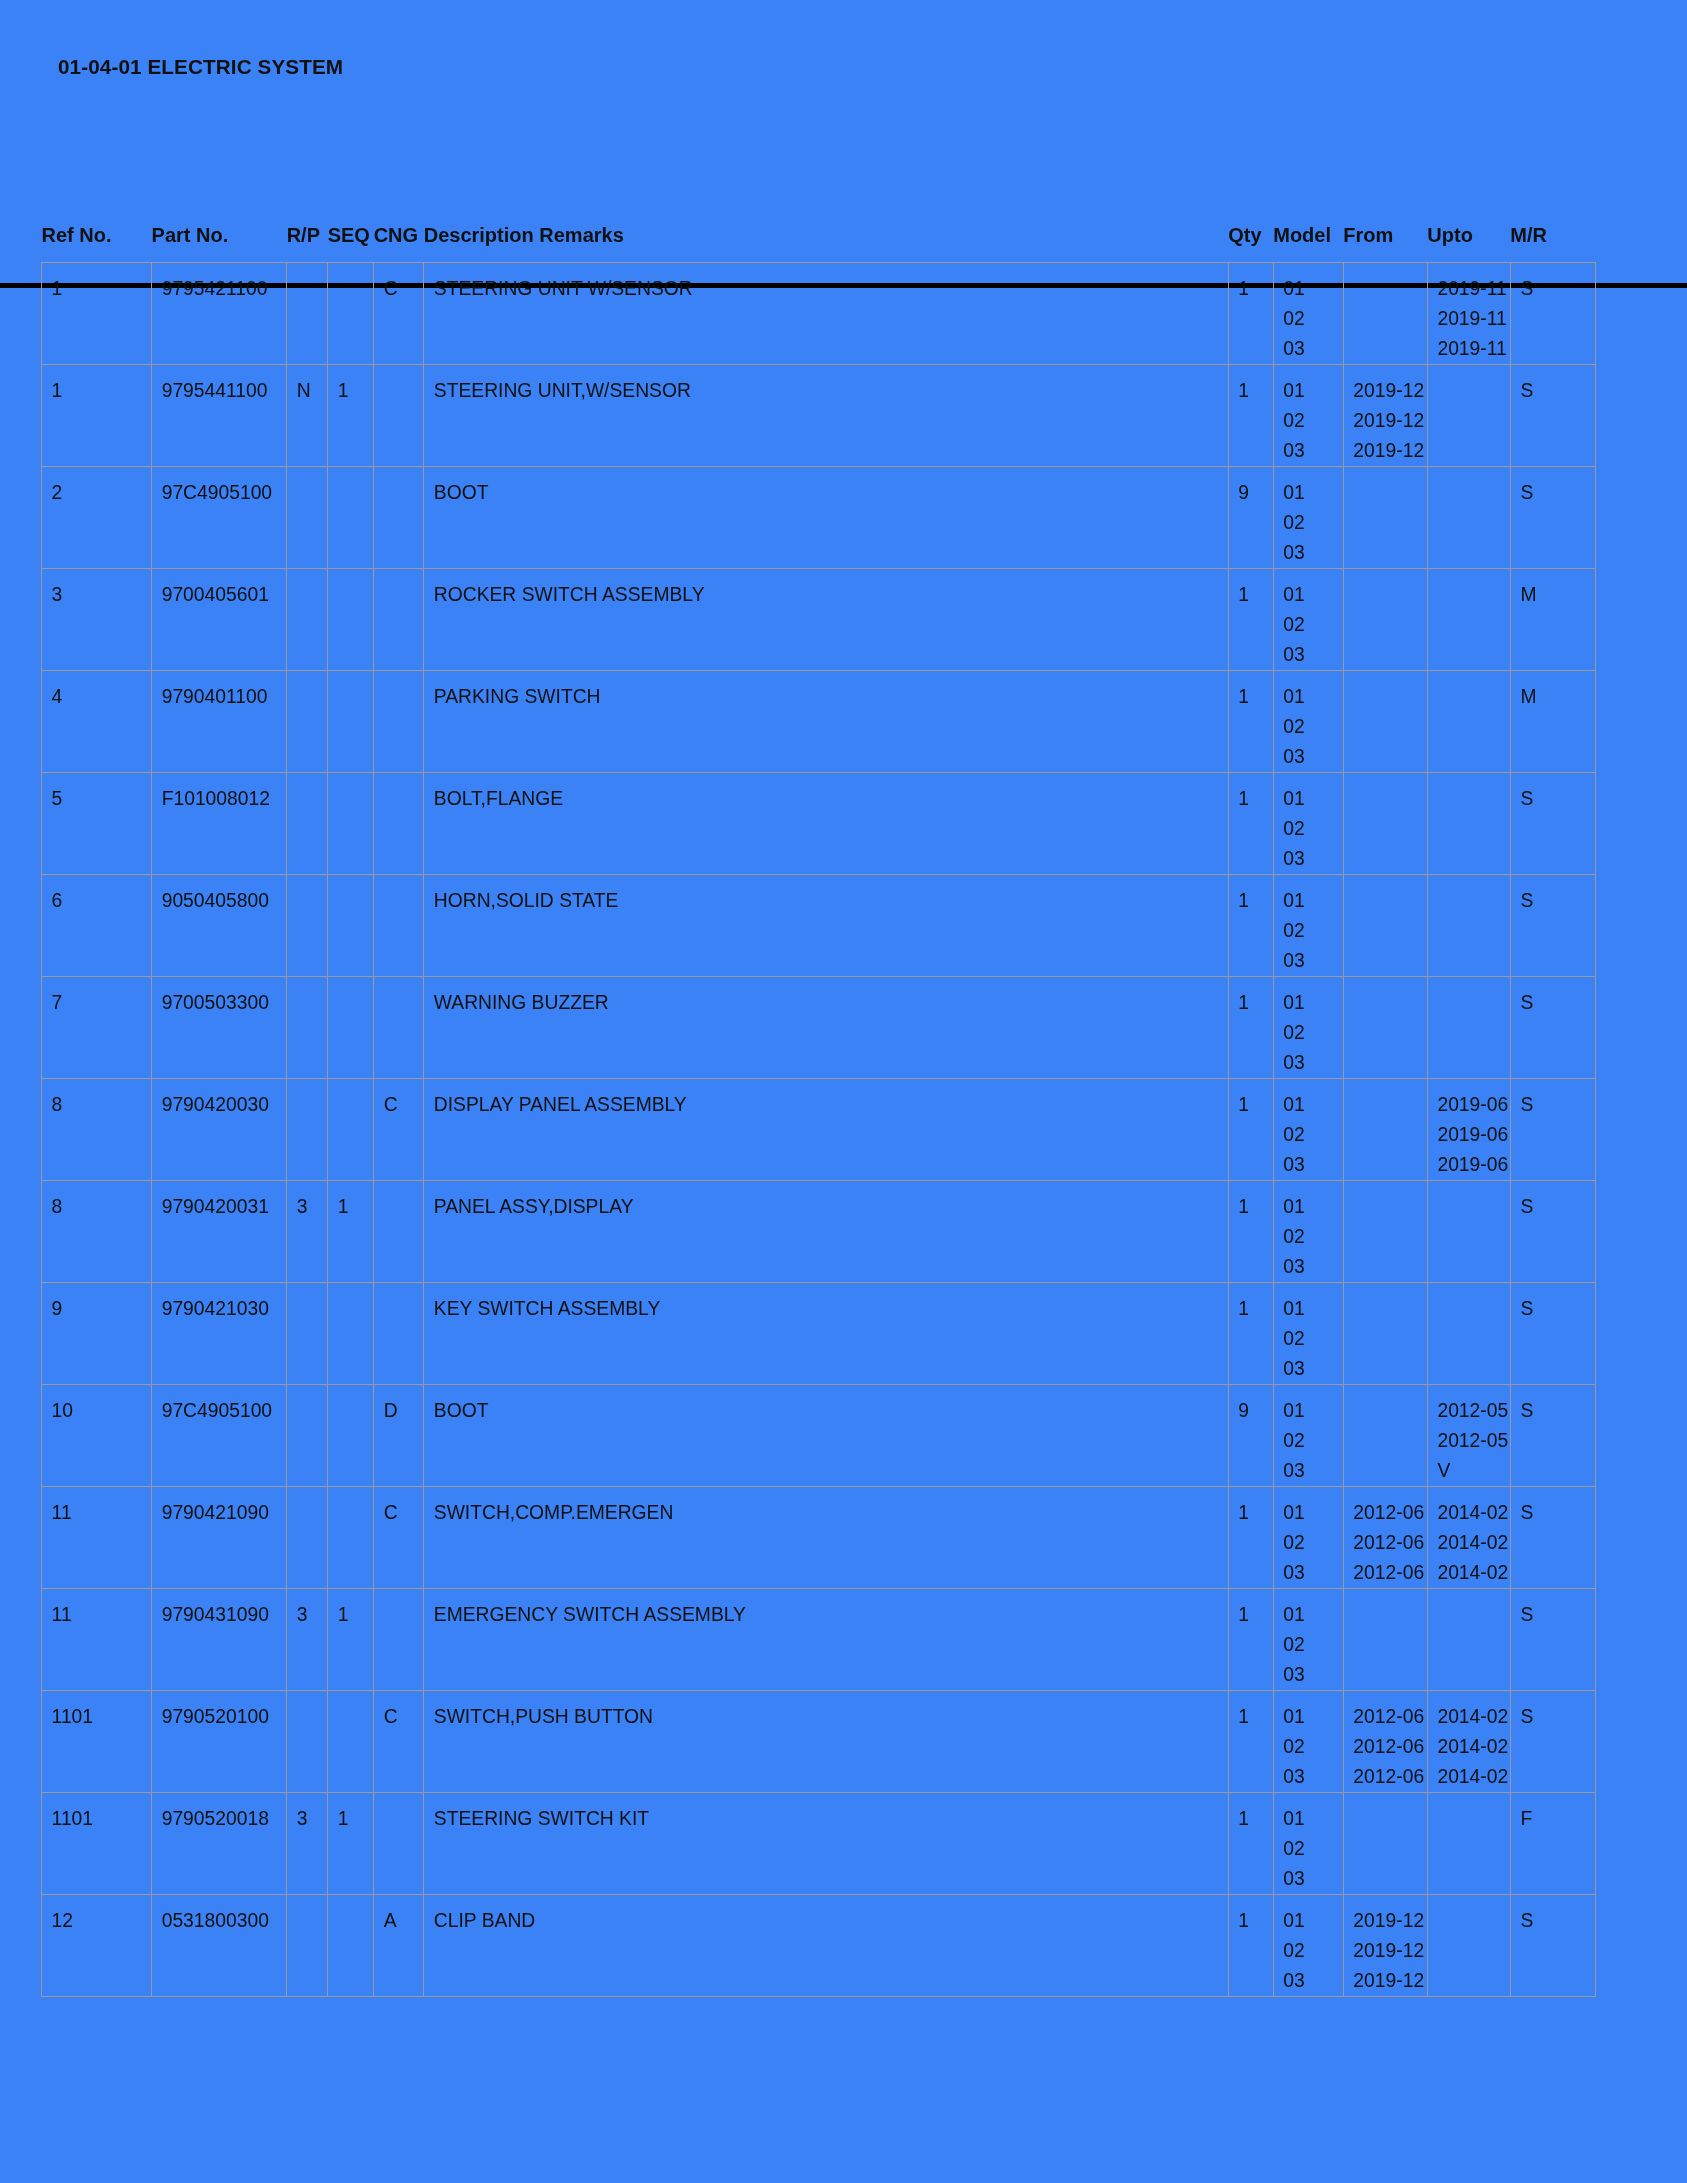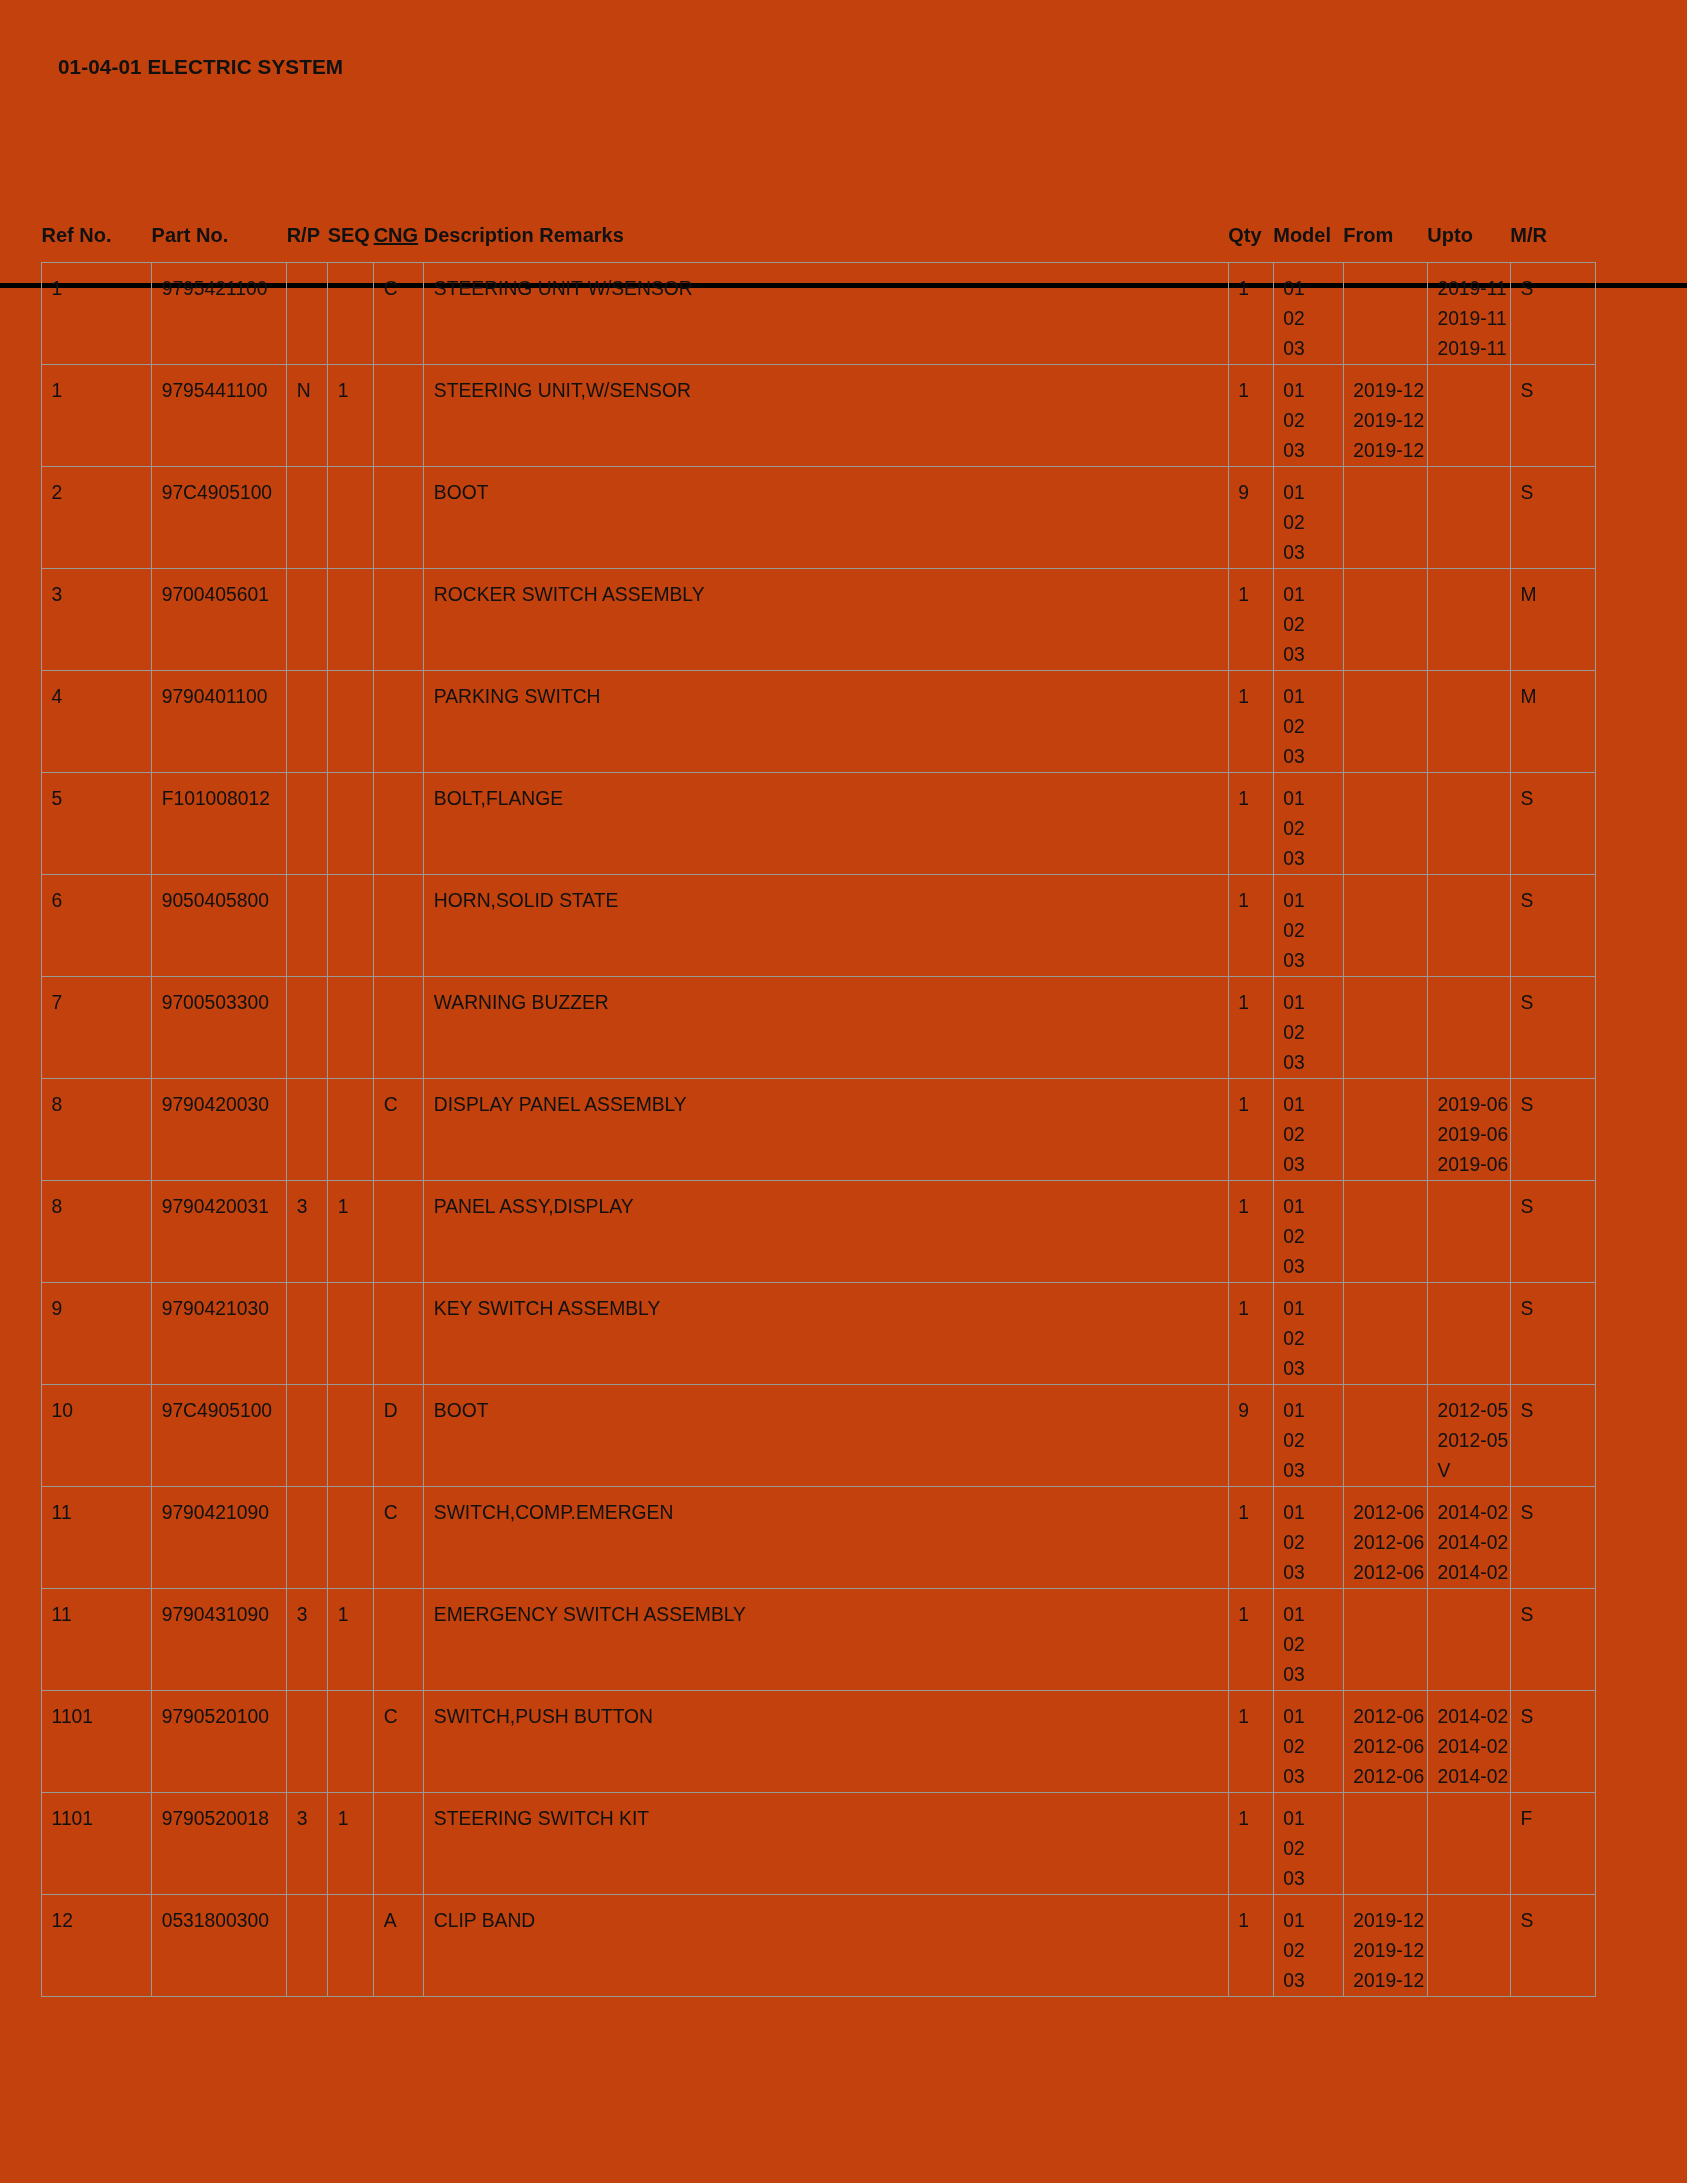--- a/index.html
+++ b/index.html
@@ -14,21 +14,21 @@
     color: #111111;
     position: relative;
     overflow: hidden;
   }
 
   .page {
     position: absolute;
     left: 0; top: 0;
     width: 1687px;
     height: 2183px;
-    background: #c2410c;
+    background: #3b82f6;
   }
 
   
   .doc-title {
     position: absolute;
     left: 58px;
     top: 55px;
     font-size: 20.7px;
     font-weight: bold;
     letter-spacing: 0.1px;
@@ -102,21 +102,21 @@
   .c-mr    { width: 85px; }
 
   .stack { display: block; }
   .stack span { display: block; line-height: 30px; white-space: nowrap; }
 
   
   th.c-ref   { padding-left: 9.6px; }
   th.c-part  { padding-left: 9.6px; }
   th.c-rp    { padding-left: 4.1px;  }
   th.c-seq   { padding-left: 4.1px;  }
-  th.c-cng   { padding-left: 2.8px; text-decoration: underline;  }
+  th.c-cng   { padding-left: 2.8px;  }
   th.c-desc  { padding-left: 9.6px; }
   th.c-qty   { padding-left: 4.1px;  }
   th.c-model { padding-left: 6.9px; }
   th.c-from  { padding-left: 6.9px; }
   th.c-upto  { padding-left: 18px; }
   th.c-mr    { padding-left: 8.3px; margin-top: 8px; }
 </style>
 </head>
 <body>
 

